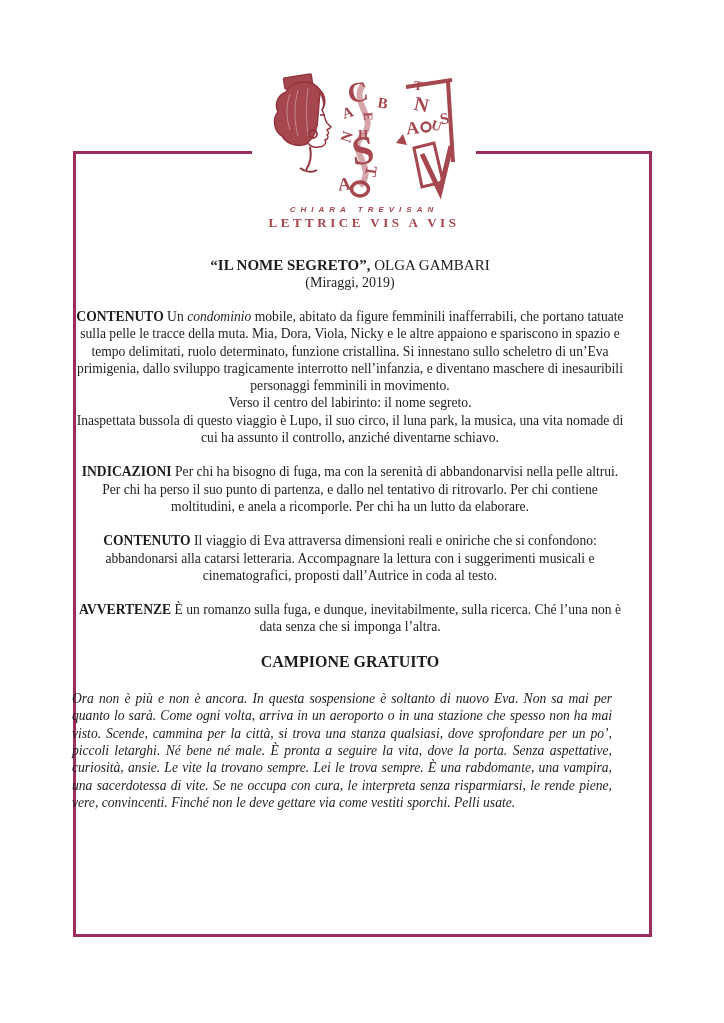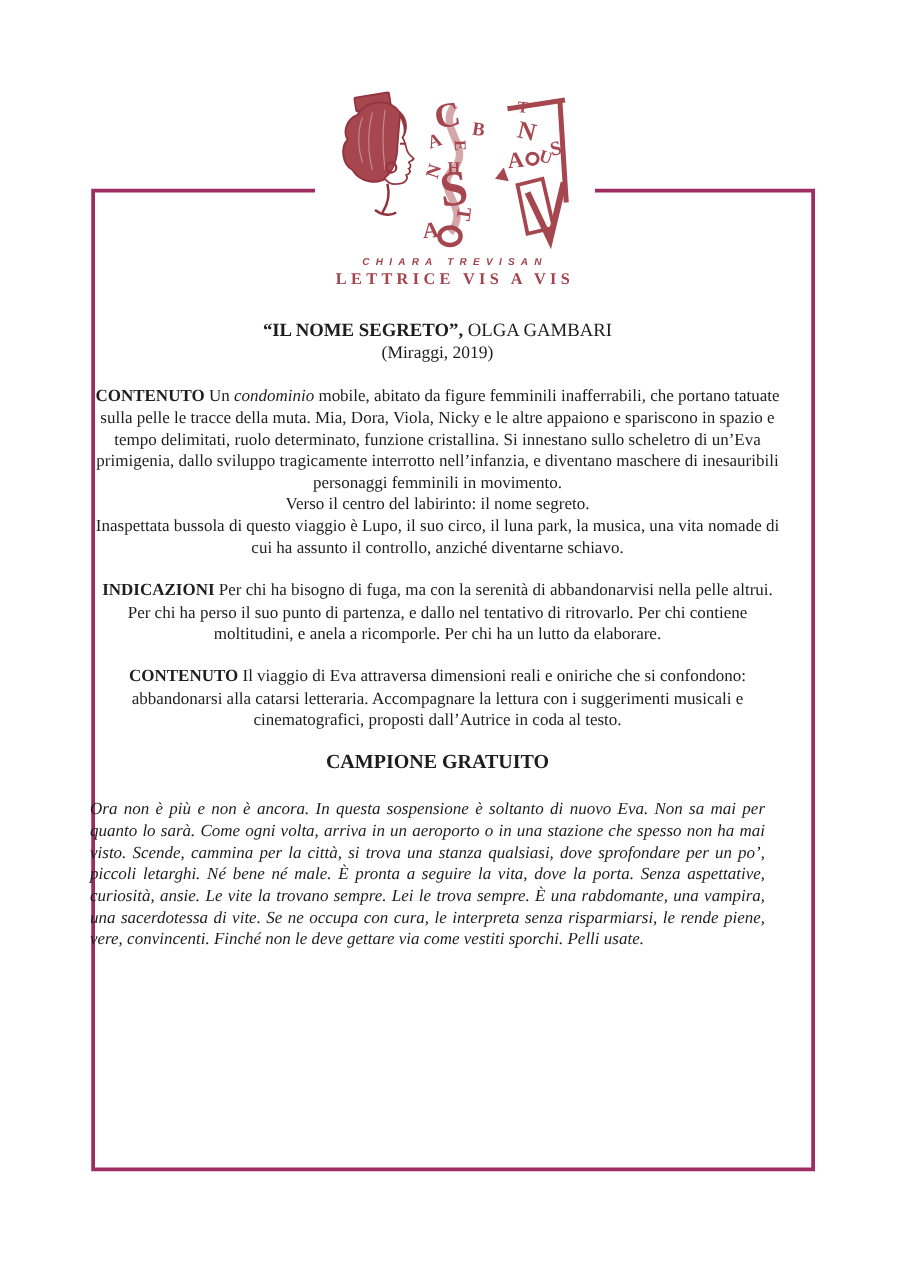--- a/index.html
+++ b/index.html
@@ -99,20 +99,21 @@
 
     <div class="title-line"><b>“IL NOME SEGRETO”,</b><span> OLGA GAMBARI</span></div>
     <div class="edition-line">(Miraggi, 2019)</div>
 
     <p class="para"><span class="lbl">CONTENUTO</span><span> Un </span><i>condominio</i><span> mobile, abitato da figure femminili inafferrabili, che portano tatuate sulla pelle le tracce della muta. Mia, Dora, Viola, Nicky e le altre appaiono e spariscono in spazio e tempo delimitati, ruolo determinato, funzione cristallina. Si innestano sullo scheletro di un’Eva primigenia, dallo sviluppo tragicamente interrotto nell’infanzia, e diventano maschere di inesauribili personaggi femminili in movimento.</span><br><span>Verso il centro del labirinto: il nome segreto.</span><br><span>Inaspettata bussola di questo viaggio è Lupo, il suo circo, il luna park, la musica, una vita nomade di cui ha assunto il controllo, anziché diventarne schiavo.</span></p>
 
     <p class="para"><span class="lbl">INDICAZIONI</span><span> Per chi ha bisogno di fuga, ma con la serenità di abbandonarvisi nella pelle altrui. Per chi ha perso il suo punto di partenza, e dallo nel tentativo di ritrovarlo. Per chi contiene moltitudini, e anela a ricomporle. Per chi ha un lutto da elaborare.</span></p>
 
     <p class="para"><span class="lbl">CONTENUTO</span><span> Il viaggio di Eva attraversa dimensioni reali e oniriche che si confondono: abbandonarsi alla catarsi letteraria.  Accompagnare la lettura con i suggerimenti musicali e cinematografici, proposti dall’Autrice in coda al testo.</span></p>
 
+    <p class="para"><span class="lbl">AVVERTENZE</span><span> È un romanzo sulla fuga, e dunque, inevitabilmente, sulla ricerca. Ché l’una non è data senza che si imponga l’altra.</span></p>
 
 
     <p class="sample-heading">CAMPIONE GRATUITO</p>
 
     <p class="excerpt">Ora non è più e non è ancora. In questa sospensione è soltanto di nuovo Eva. Non sa mai per quanto lo sarà. Come ogni volta, arriva in un aeroporto o in una stazione che spesso non ha mai visto. Scende, cammina per la città, si trova una stanza qualsiasi, dove sprofondare per un po’, piccoli letarghi. Né bene né male. È pronta a seguire la vita, dove la porta. Senza aspettative, curiosità, ansie. Le vite la trovano sempre. Lei le trova sempre. È una rabdomante, una vampira, una sacerdotessa di vite. Se ne occupa con cura, le interpreta senza risparmiarsi, le rende piene, vere, convincenti. Finché non le deve gettare via come vestiti sporchi. Pelli usate.</p>
 
   </div>
 
 </div>
 

